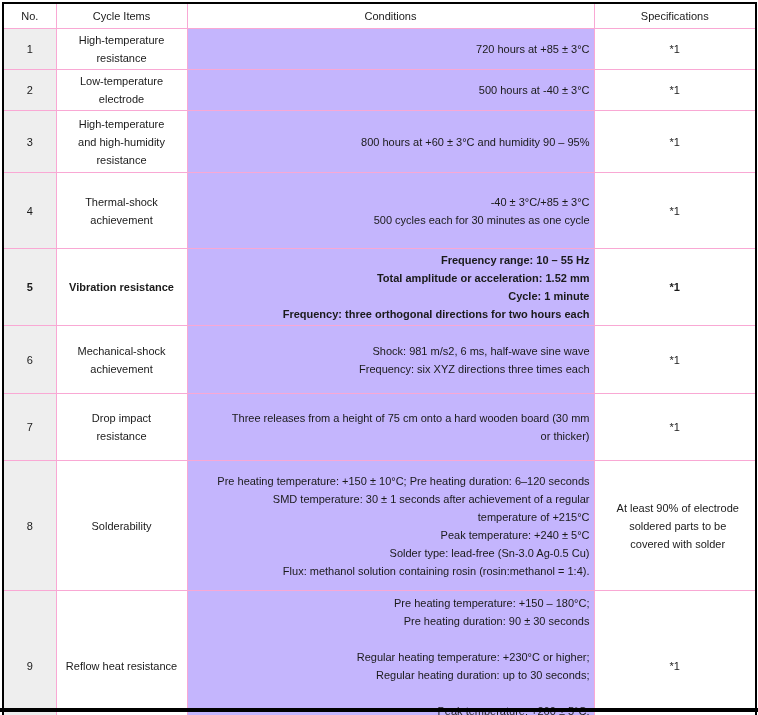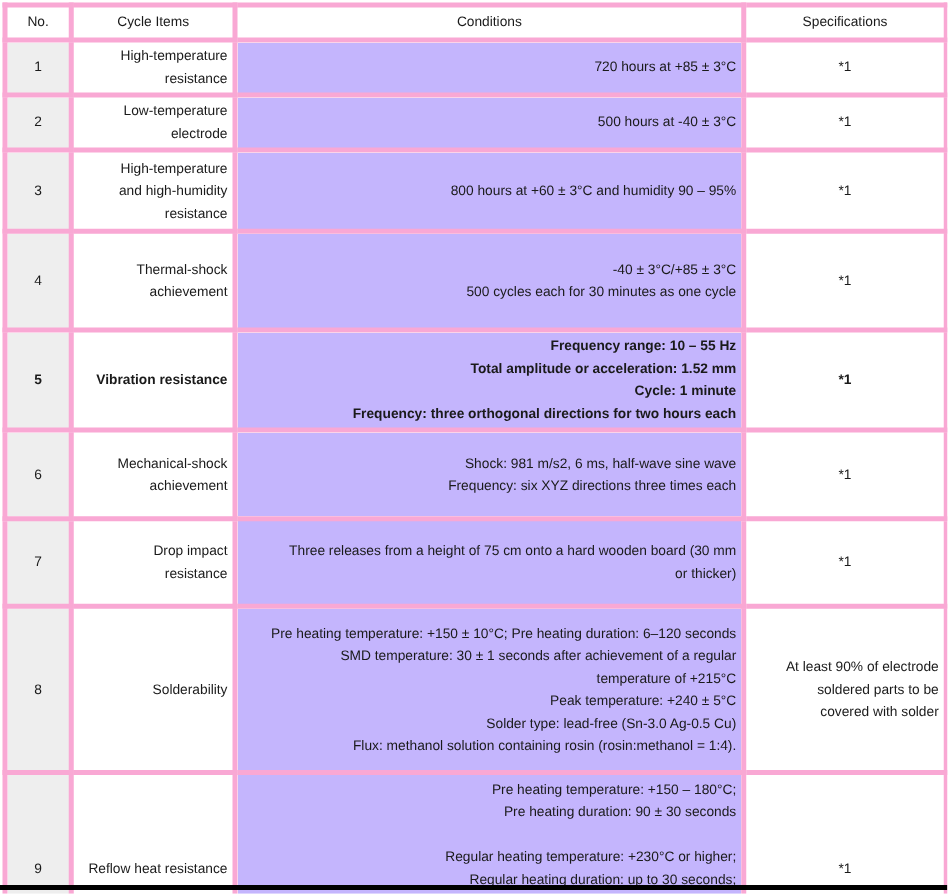--- a/index.html
+++ b/index.html
@@ -23,59 +23,59 @@
   }
   table.spec-table {
     border-collapse: collapse;
     table-layout: fixed;
     width: 753px;
     border: 2px solid #000000;
     border-bottom: 1px solid #000000;
   }
   table.spec-table th,
   table.spec-table td {
-    border: 4px solid #f9a8d4;
+    border: 1px solid #f9a8d4;
     font-size: 11px;
     line-height: 18px;
     vertical-align: middle;
     padding: 2px 4px;
     overflow: hidden;
   }
   thead th {
     font-weight: normal;
     text-align: center;
     height: 20px;
     background: #ffffff;
     line-height: 14px;
   }
   td.no-cell {
     text-align: center;
     background: #eeeeee;
   }
   td.item-cell {
-    text-align: right;
+    text-align: center;
     padding-left: 7px;
     padding-right: 2px;
     white-space: pre-line;
     background: #ffffff;
   }
   td.cond-cell {
     text-align: right;
     padding-left: 8px;
     padding-right: 3px;
     white-space: pre-line;
     background: #c4b5fd;
   }
   td.spec-cell {
     text-align: center;
     white-space: pre-line;
     background: #ffffff;
   }
   tr.r8 td.spec-cell {
-    text-align: right;
+    text-align: center;
     padding-left: 10px;
   }
   tr.r1 td { height: 36px; }
   tr.r2 td { height: 36px; }
   tr.r3 td { height: 57px; }
   tr.r4 td { height: 71px; }
   tr.r5 td { height: 72px; font-weight: bold; }
   tr.r6 td { height: 63px; }
   tr.r7 td { height: 62px; }
   tr.r8 td { height: 125px; }

